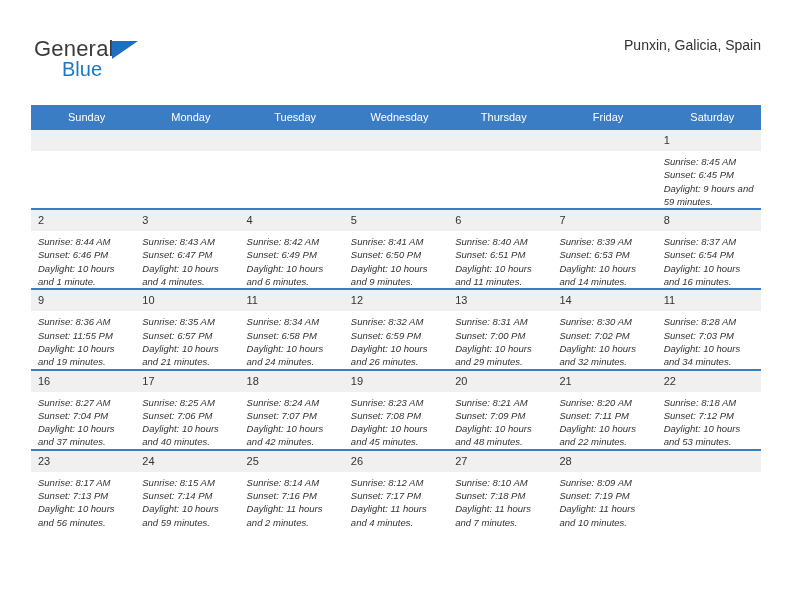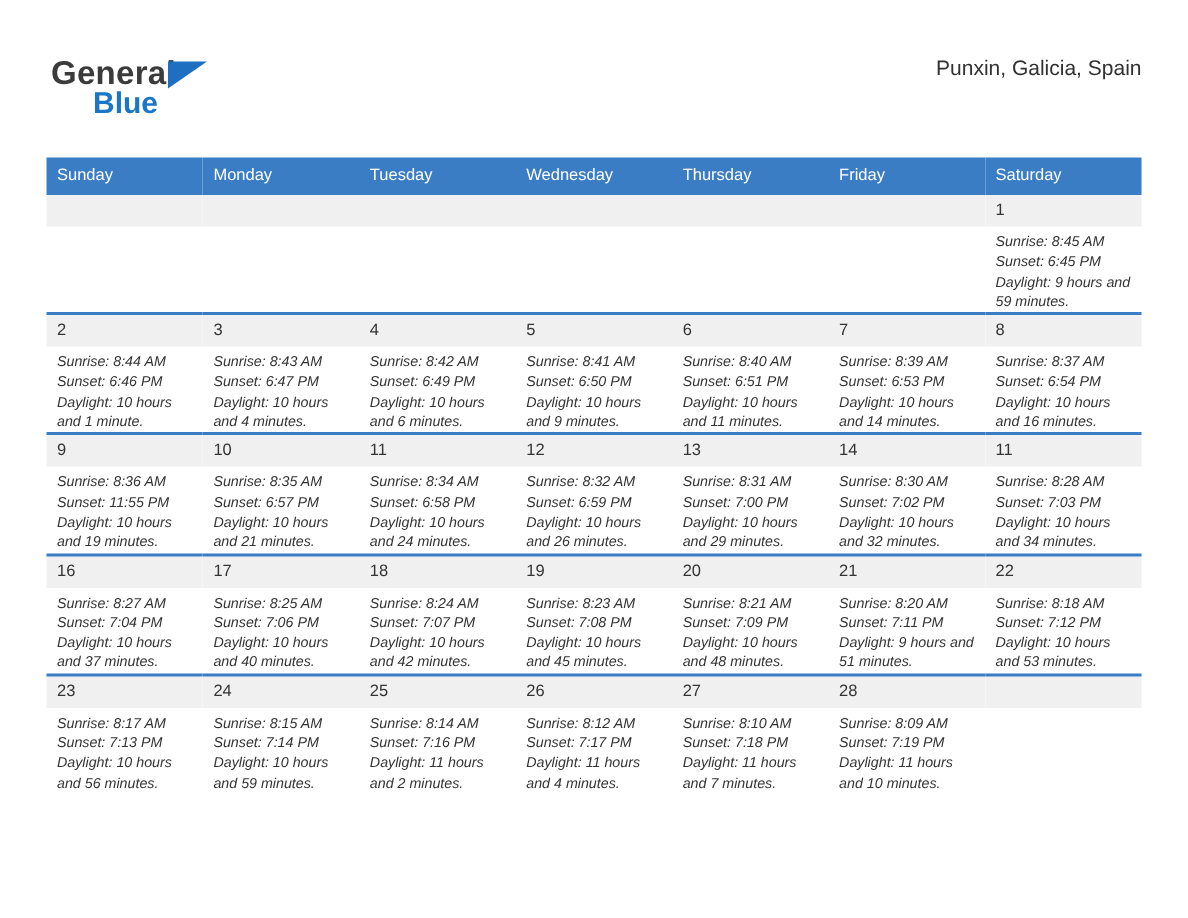--- a/index.html
+++ b/index.html
@@ -28,21 +28,20 @@
     top: 30px;
     width: 730px;
     height: 70px;
   }
   .logo {
     position: absolute;
     left: 0;
     top: 2px;
     width: 220px;
     height: 60px;
-    font-weight: bold;
   }
   .logo-general {
     position: absolute;
     left: 3px;
     top: 4px;
     font-size: 22px;
     letter-spacing: .2px;
     color: #3b3b3b;
     font-family: "Liberation Sans", sans-serif;
   }
@@ -91,21 +90,21 @@
     top: 105px;
     width: 730px;
     border-collapse: collapse;
     table-layout: fixed;
   }
   .calendar th {
     background: #3b7dc4;
     color: #ffffff;
     font-size: 11px;
     font-weight: normal;
-    text-align: left;
+    text-align: center;
     padding: 6px 0 6px 7px;
     height: 13px;
     line-height: 13px;
   }
   .calendar td {
     vertical-align: top;
     padding: 0;
     border-top: 2px solid #3b7dc4;
     height: 76px;
     background: #ffffff;
@@ -353,21 +352,21 @@
               <div>Sunrise: 8:21 AM</div>
               <div>Sunset: 7:09 PM</div>
               <div class="dl">Daylight: 10 hours and 48 minutes.</div>
             </div>
           </td>
           <td>
             <div class="daynum">21</div>
             <div class="cellbody">
               <div>Sunrise: 8:20 AM</div>
               <div>Sunset: 7:11 PM</div>
-              <div class="dl">Daylight: 9 hours and 51 minutes.</div>
+              <div class="dl">Daylight: 10 hours and 22 minutes.</div>
             </div>
           </td>
           <td>
             <div class="daynum">22</div>
             <div class="cellbody">
               <div>Sunrise: 8:18 AM</div>
               <div>Sunset: 7:12 PM</div>
               <div class="dl">Daylight: 10 hours and 53 minutes.</div>
             </div>
           </td>

